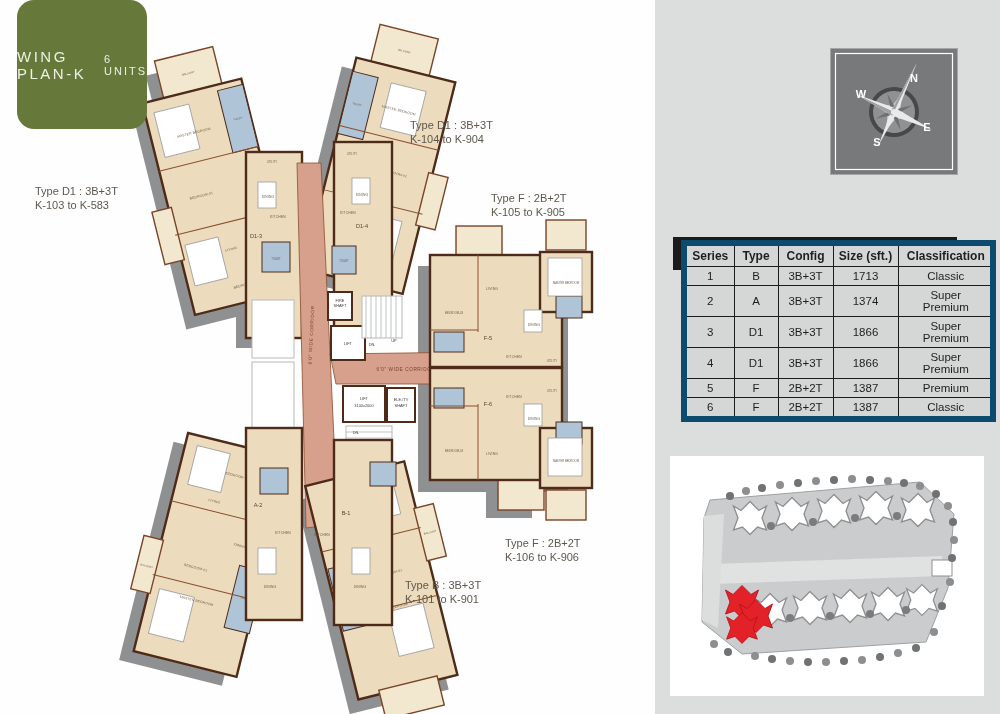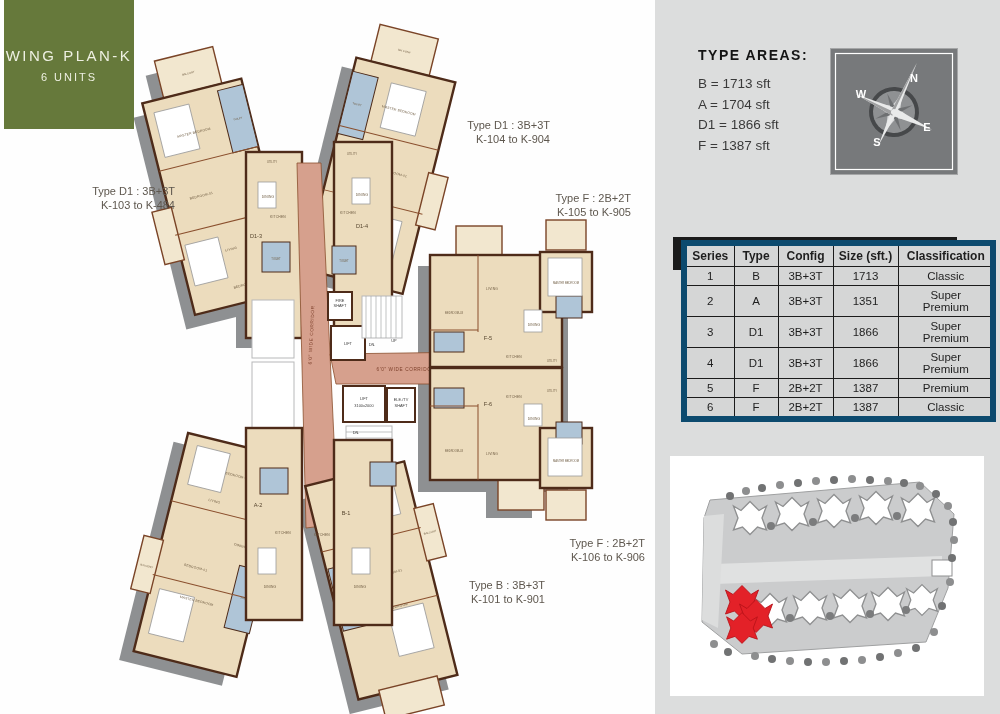--- a/index.html
+++ b/index.html
@@ -3,26 +3,26 @@
 <meta charset="utf-8">
 <style>
   html,body { margin:0; padding:0; background:#ffffff; }
   .page { position:relative; width:1000px; height:714px; background:#ffffff;
           font-family:"Liberation Sans", sans-serif; overflow:hidden; }
 
   
   .plan-area { position:absolute; left:0; top:0; width:655px; height:714px; background:#fefefe; }
   .floorplan { position:absolute; left:0; top:0; }
 
-  .badge { position:absolute; left:4px; top:0; width:130px; height:129px; background:#66793b;
-           color:#eef0e2; display:flex; flex-direction:column; align-items:center; justify-content:center; gap:7px; }
+  .badge { position:absolute; left:17px; top:0; width:130px; height:129px; background:#66793b;
+           color:#eef0e2; display:flex; align-items:center; justify-content:center; gap:7px;border-radius:17px; }
   .badge .l1 { font-size:15px; letter-spacing:2.5px; }
   .badge .l2 { font-size:11px; letter-spacing:2px; }
 
-  .unit-label { position:absolute; width:140px; text-align:right; font-size:11px;
+  .unit-label { position:absolute; width:140px; text-align:left; font-size:11px;
                 color:#5e574e; line-height:13.5px; }
 
   
   .room   { fill:#ecdcbd; stroke:#4e2b19; stroke-width:2.4; }
   .balc   { fill:#f2e7cf; stroke:#7a4427; stroke-width:1.4; }
   .toiletp{ fill:#afc5d7; stroke:#4e2b19; stroke-width:1; }
   .wallthin { stroke:#8a4f2d; stroke-width:1; }
   .furn   { fill:#ffffff; stroke:#9b9b9b; stroke-width:0.8; }
   .wh     { fill:#ffffff; stroke:#b7b8b9; stroke-width:1; }
   .shaft  { fill:#ffffff; stroke:#4e2b19; stroke-width:2; }
@@ -263,21 +263,21 @@
       </g>
     </svg>
 
     <div class="badge">
       <div class="l1">WING PLAN-K</div>
       <div class="l2">6 UNITS</div>
     </div>
 
     <div class="unit-label" style="left:35px; top:185px;">
       <div>Type D1 : 3B+3T</div>
-      <div>K-103 to K-484</div>
+      <div>K-103 to K-583</div>
     </div>
     <div class="unit-label" style="left:410px; top:119px;">
       <div>Type D1 : 3B+3T</div>
       <div>K-104 to K-904</div>
     </div>
     <div class="unit-label" style="left:491px; top:192px;">
       <div>Type F : 2B+2T</div>
       <div>K-105 to K-905</div>
     </div>
     <div class="unit-label" style="left:505px; top:537px;">
@@ -285,27 +285,20 @@
       <div>K-106 to K-906</div>
     </div>
     <div class="unit-label" style="left:405px; top:579px;">
       <div>Type B : 3B+3T</div>
       <div>K-101 to K-901</div>
     </div>
   </div>
 
   <div class="side-panel">
 
-    <div class="type-areas">
-      <div class="ta-title">TYPE AREAS:</div>
-      <div class="ta-item">B = 1713 sft</div>
-      <div class="ta-item">A = 1704 sft</div>
-      <div class="ta-item">D1 = 1866 sft</div>
-      <div class="ta-item">F = 1387 sft</div>
-    </div>
 
     <svg class="compass-box" viewBox="0 0 128 127">
       <rect x="0.5" y="0.5" width="127" height="126" fill="#77797b" stroke="#a5a6a7"></rect>
       <rect x="5.5" y="5.5" width="117" height="116" fill="none" stroke="#ffffff" stroke-width="1.2"></rect>
       <g transform="rotate(25 64 64)">
         <circle cx="64" cy="64" r="25" fill="#46484a"></circle>
         <circle cx="64" cy="64" r="21" fill="#8f9193"></circle>
         <polygon points="64,44 70,64 64,84 58,64" fill="#d9dadb"></polygon>
         <polygon points="44,64 64,58 84,64 64,70" fill="#d9dadb"></polygon>
         <polygon points="50,50 64,60 78,78 64,68" fill="#6e7072"></polygon>
@@ -345,21 +338,21 @@
           <td>1</td>
             <td>B</td>
           <td>3B+3T</td>
             <td>1713</td>
           <td class="cl">Classic</td>
         </tr>
         <tr>
           <td>2</td>
             <td>A</td>
           <td>3B+3T</td>
-            <td>1351</td>
+            <td>1374</td>
           <td class="cl">Super Premium</td>
         </tr>
         <tr>
           <td>3</td>
             <td>D1</td>
           <td>3B+3T</td>
             <td>1866</td>
           <td class="cl">Super Premium</td>
         </tr>
         <tr>

